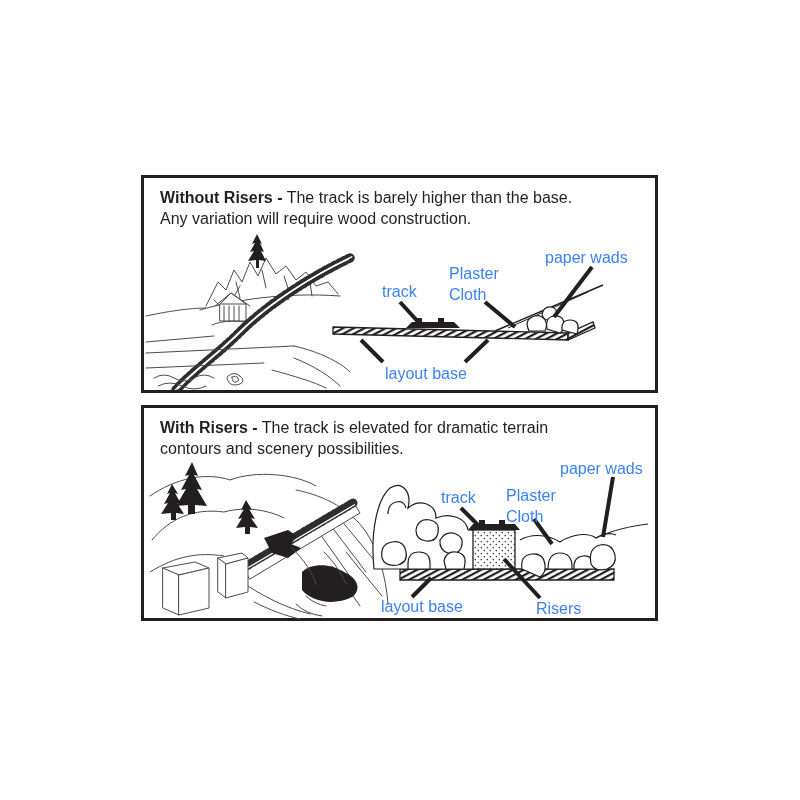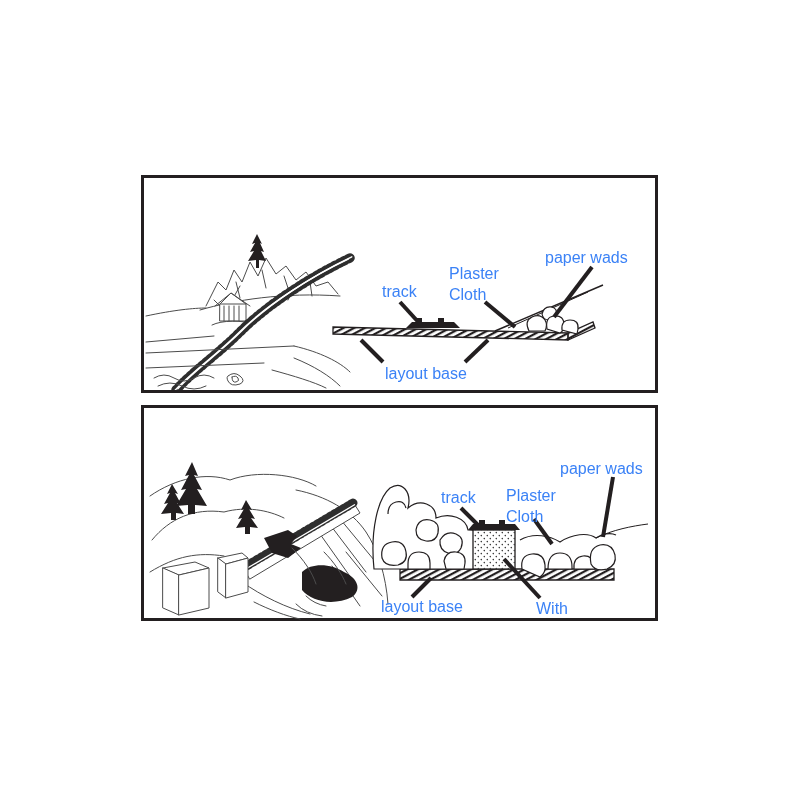--- a/index.html
+++ b/index.html
@@ -17,20 +17,21 @@
   .art{left:0;top:52px;}
   .art2{left:2px;top:48px;}
   .diag{left:0;top:0;}
 </style>
 </head>
 <body>
 
 <div class="canvas">
 
   <section class="panel panel1">
+    <p class="heading"><span class="b">Without Risers -</span><span> The track is barely higher than the base. Any variation will require wood construction.</span></p>
 
     <svg class="art" width="228" height="160" viewBox="0 0 228 160" fill="none" stroke="#4c4c4c" stroke-width="1" stroke-linecap="round">
 
       <g>
         <path d="M62,76 L74,52 L82,60 L90,40 L98,52 L106,32 L114,46 L122,28 L132,44 L142,36 L152,50 L162,42 L172,56 L184,52 L194,64"></path>
         <path d="M70,70 L78,78 M92,52 L96,68 M118,40 L122,58 M140,46 L146,64 M166,52 L168,66 M96,56 L88,70 M150,56 L144,70"></path>
         <path d="M56,80 C90,70 140,62 196,66"></path>
       </g>
 
       <g stroke="none" fill="#231f20">
@@ -96,20 +97,21 @@
     </svg>
 
     <div class="lbl" style="left:238px;top:104px">track</div>
     <div class="lbl two" style="left:305px;top:85px">Plaster
 Cloth</div>
     <div class="lbl" style="left:401px;top:70px">paper wads</div>
     <div class="lbl" style="left:241px;top:186px">layout base</div>
   </section>
 
   <section class="panel panel2">
+    <p class="heading"><span class="b">With Risers -</span><span> The track is elevated for dramatic terrain contours and scenery possibilities.</span></p>
 
     <svg class="art2" width="250" height="166" viewBox="0 0 250 166" fill="none" stroke="#4c4c4c" stroke-width="1" stroke-linecap="round">
 
       <g>
         <path d="M4,40 C30,22 60,16 84,24 C110,14 150,18 170,30"></path>
         <path d="M6,84 C24,62 48,52 78,56 C100,50 122,54 138,62"></path>
         <path d="M4,116 C30,100 52,96 78,100"></path>
         <path d="M150,34 C180,40 205,54 220,76 C232,94 240,120 242,148"></path>
         <path d="M182,66 L220,116 M174,78 L208,126 M190,58 L228,104 M200,96 L236,140 M186,110 L214,150"></path>
         <path d="M96,126 C116,140 140,152 164,158 M108,146 C124,154 140,160 154,163"></path>
@@ -196,16 +198,16 @@
         <path d="M268,189 L287,170"></path>
         <path d="M396,190 L360,151"></path>
       </g>
     </svg>
 
     <div class="lbl" style="left:297px;top:80px">track</div>
     <div class="lbl two" style="left:362px;top:77px">Plaster
 Cloth</div>
     <div class="lbl" style="left:416px;top:51px">paper wads</div>
     <div class="lbl" style="left:237px;top:189px">layout base</div>
-    <div class="lbl" style="left:392px;top:191px">With</div>
+    <div class="lbl" style="left:392px;top:191px">Risers</div>
   </section>
 
 </div>
 
 </body></html>

